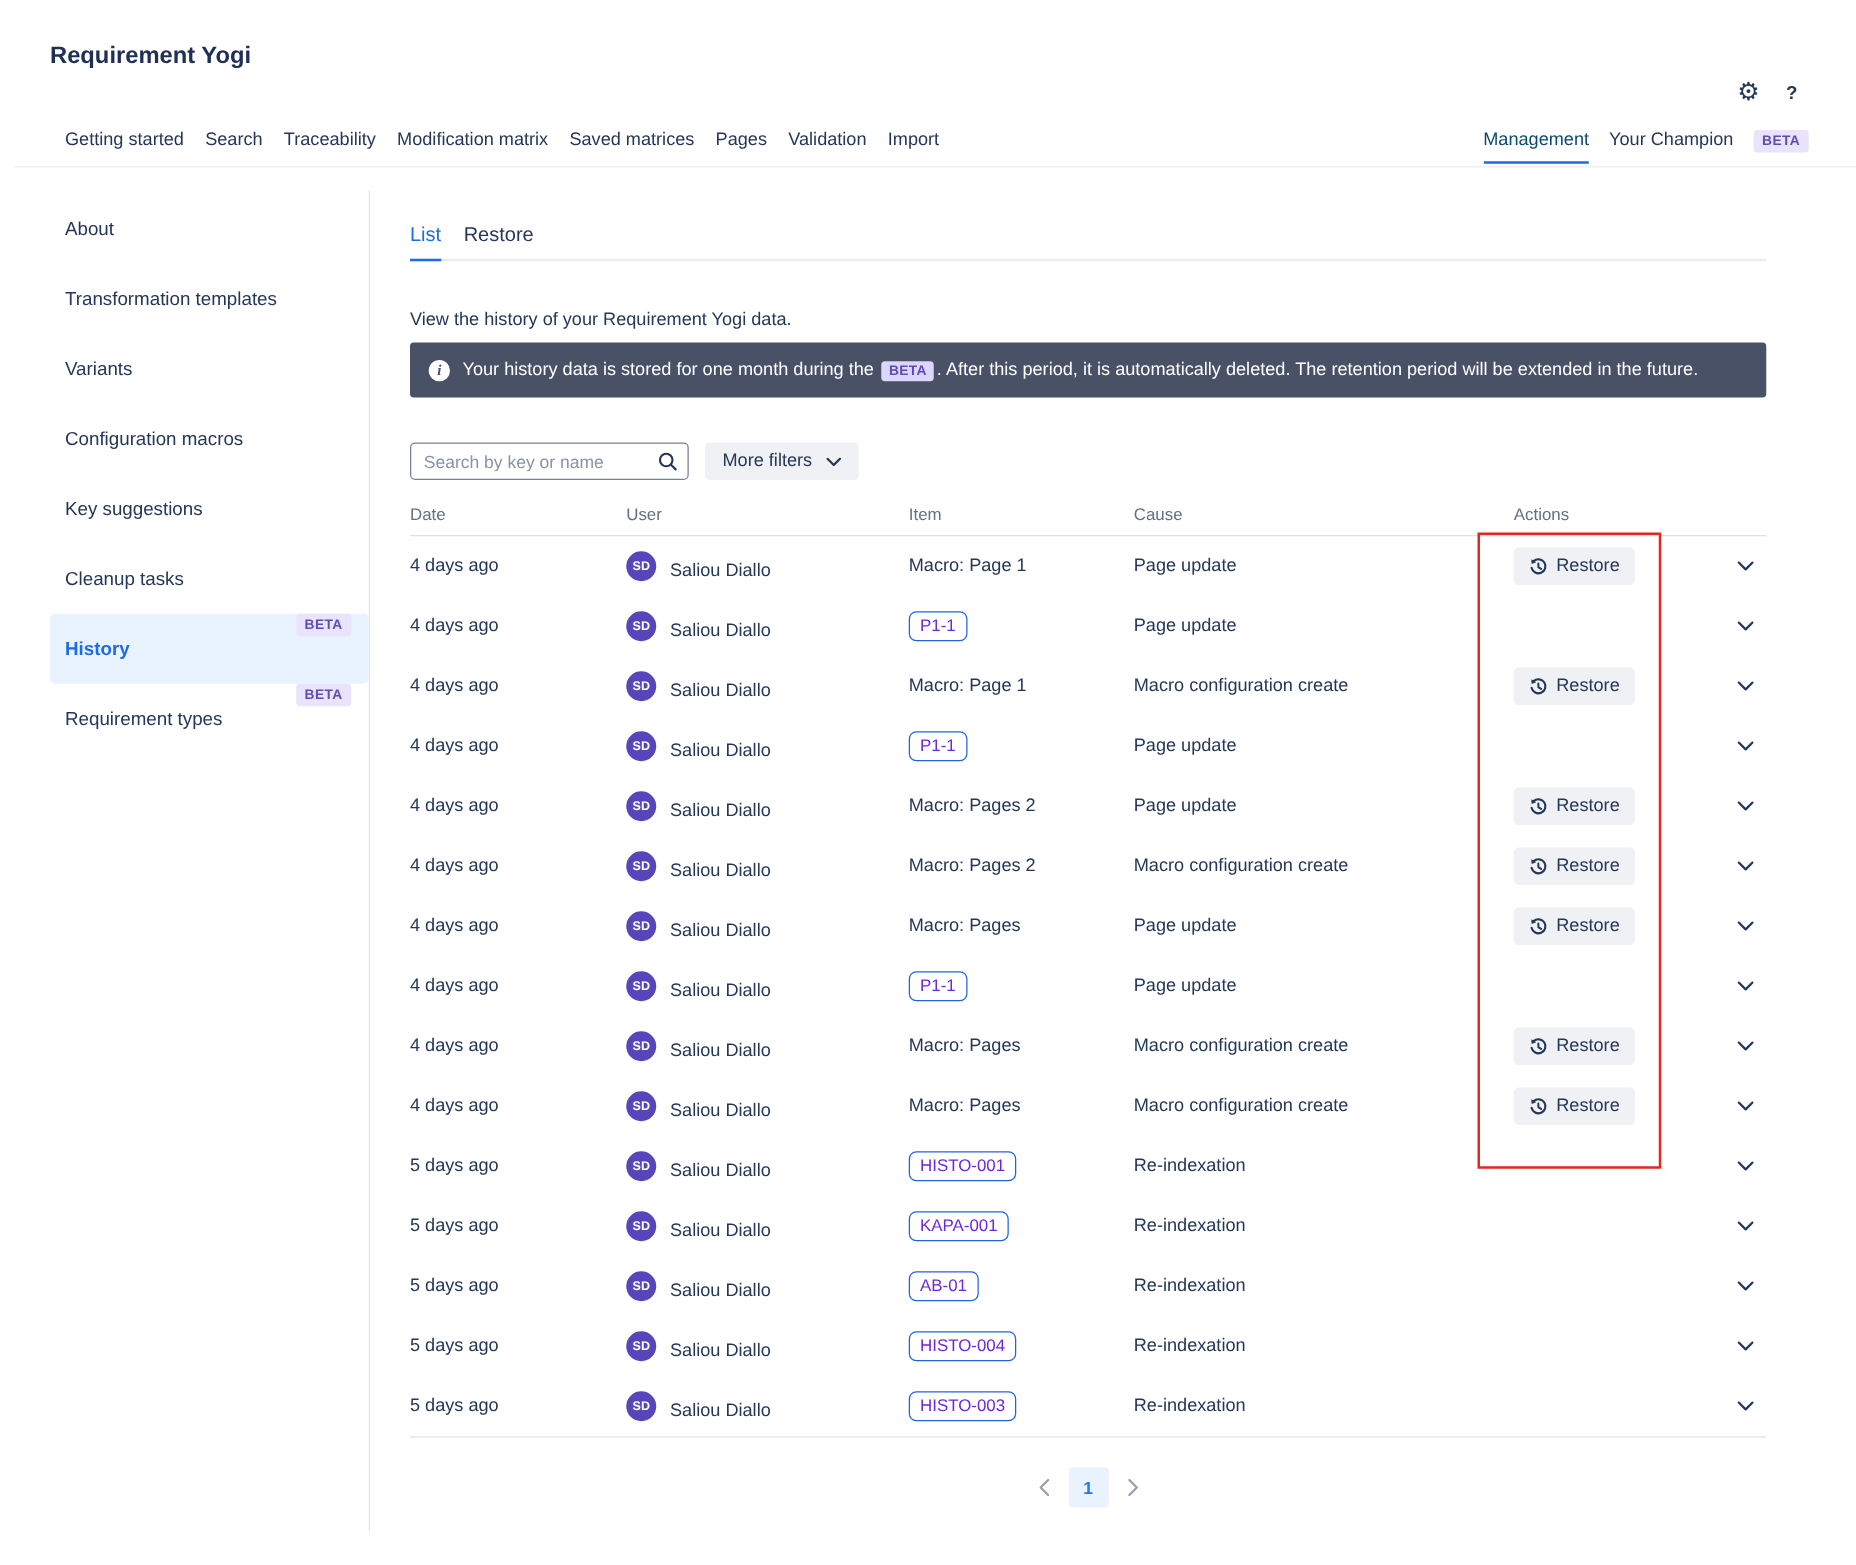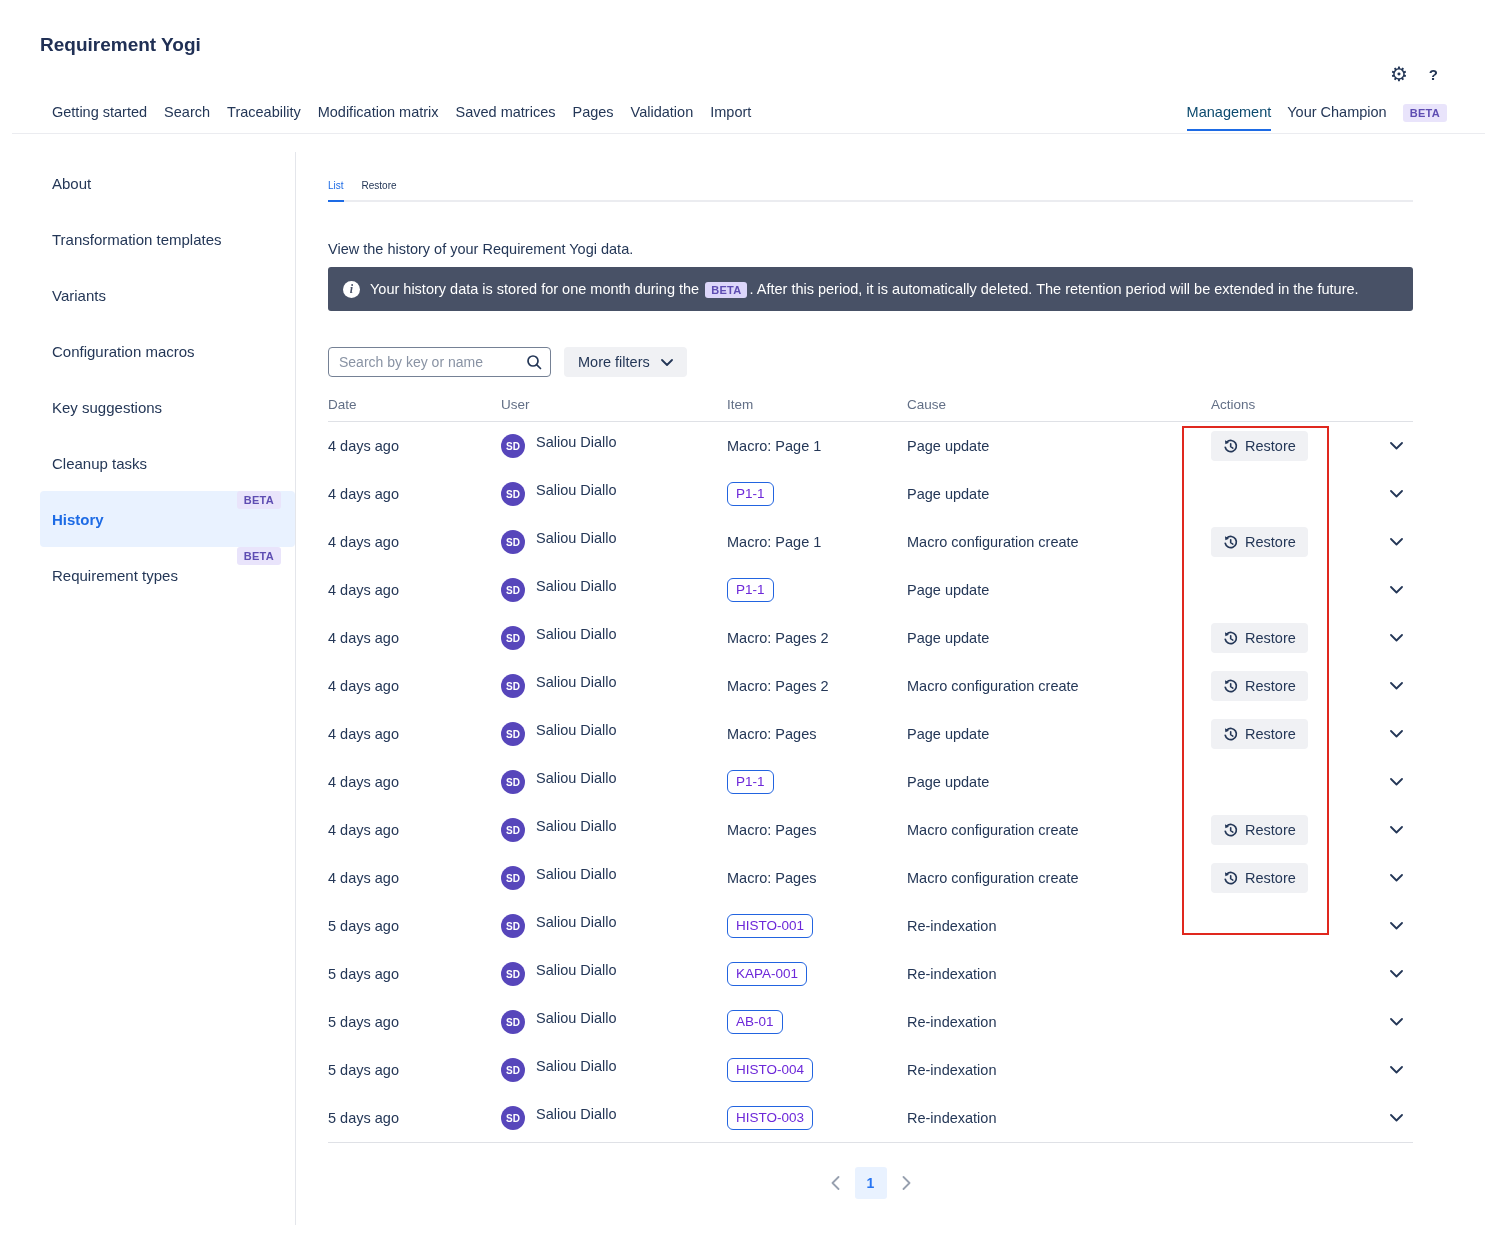--- a/index.html
+++ b/index.html
@@ -27,21 +27,21 @@
   .v-divider { position:absolute; left:295px; top:152px; width:1px; height:1073px; background:#E4E6EB; }
 
   .sidebar { position:absolute; left:40px; top:155px; width:255px; }
   .sb-item { height:56px; display:flex; align-items:center; justify-content:space-between;
              padding:0 14px 0 12px; border-radius:4px; font-size:15px; cursor:pointer; color:#243757; }
   .sb-item.active { background:#E9F2FF; }
   .sb-item.active .sb-label { color:#1D6BE5; font-weight:700; }
 
   .main { position:absolute; left:328px; top:180px; width:1085px; }
 
-  .tabs { display:flex; gap:18px; border-bottom:2px solid #EBECF0; font-size:10px; }
+  .tabs { display:flex; gap:18px; border-bottom:2px solid #EBECF0; font-size:16px; }
   .tab { cursor:pointer; padding-bottom:9px; color:#243757; }
   .tab.active { color:#1D6BE5; border-bottom:2px solid #1D6BE5; margin-bottom:-2px; }
 
   .desc { margin-top:39px; font-size:14.5px; }
 
   .banner { margin-top:10px; height:44px; background:#485166; border-radius:3px; color:#fff;
             display:flex; align-items:center; padding:0 15px; font-size:14.5px; }
   .info-ic { width:17px; height:17px; min-width:17px; border-radius:50%; background:#fff; color:#485166;
              font-weight:700; font-size:12px; display:flex; align-items:center; justify-content:center;
              margin-right:10px; font-family:"Liberation Serif", serif; font-style:italic; }
@@ -58,21 +58,21 @@
   .more-filters { height:30px; background:#F0F1F4; border:none; border-radius:4px; padding:0 14px;
                   font-size:14.5px; color:#243757; display:flex; align-items:center; gap:11px;
                   cursor:pointer; font-family:"Liberation Sans", sans-serif; }
 
   .table { margin-top:20px; }
   .thead, .trow { display:grid; grid-template-columns:173px 226px 180px 304px 120px 1fr; }
   .thead { font-size:13.5px; color:#626F86; font-weight:500; padding-bottom:9px;
            border-bottom:1px solid #DFE1E6; }
   .tbody { border-bottom:1px solid #DFE1E6; }
   .trow { height:48px; align-items:center; font-size:14.5px; }
-  .cell.user { display:flex; gap:11px; align-items:flex-start; }
+  .cell.user { display:flex; gap:11px; align-items:flex-end; }
   .avatar { width:24px; height:24px; border-radius:50%; background:#5746BB; color:#fff;
             font-size:10px; font-weight:700; display:flex; align-items:center; justify-content:center; }
   .item-badge { border:1px solid #2264E0; color:#6d28d9; border-radius:6px;
                 padding:3px 8px 4px; font-size:13.5px; cursor:pointer; display:inline-block; }
   .restore-btn { height:30px; background:#F0F1F4; border:none; border-radius:4px; padding:0 12px;
                  font-size:14.5px; color:#243757; display:inline-flex; align-items:center; gap:7px;
                  cursor:pointer; font-family:"Liberation Sans", sans-serif; }
   .cell.chev { justify-self:end; padding-right:10px; line-height:0; }
   .chev-ic { cursor:pointer; display:inline-block; }
 

